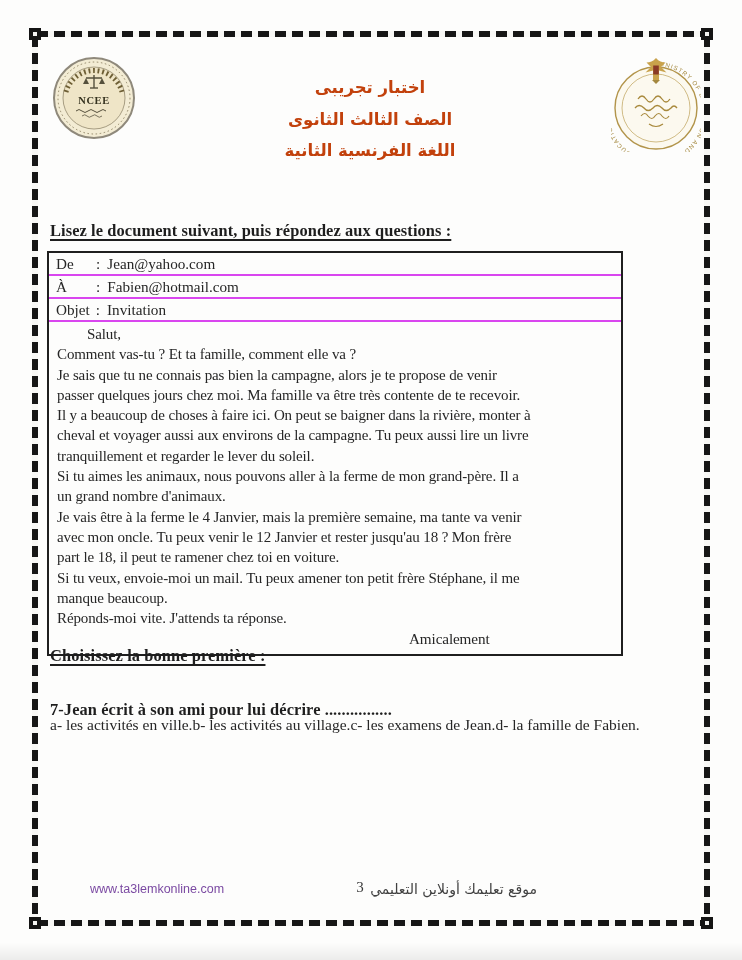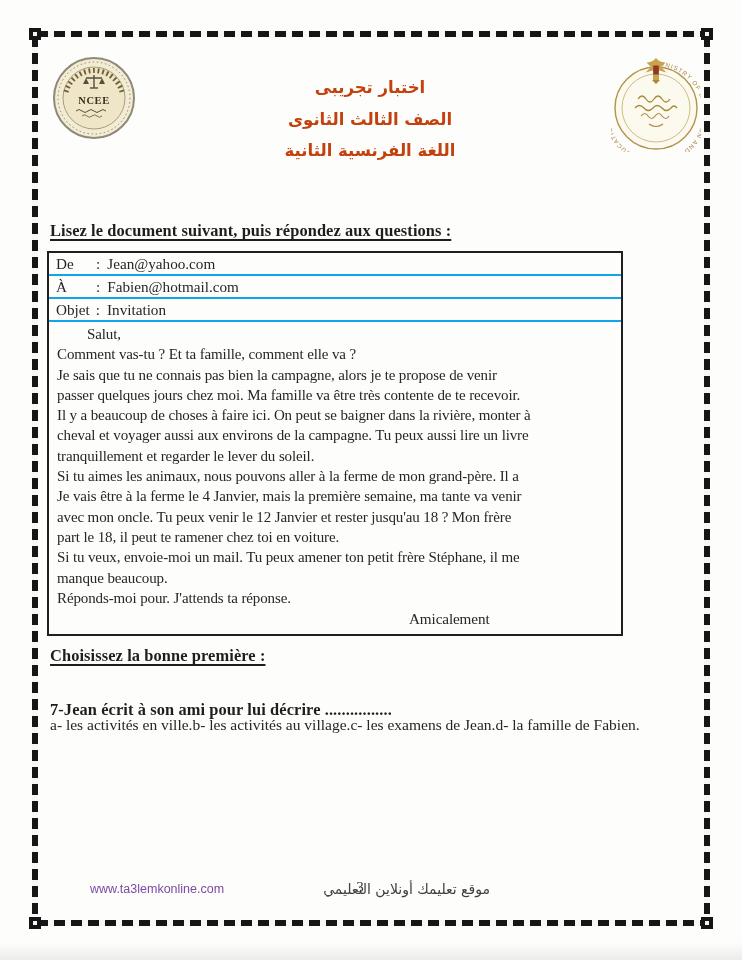--- a/index.html
+++ b/index.html
@@ -42,41 +42,41 @@
   }
   #heading-read{top:221px;}
   #heading-choose{top:646px;}
 
   
   .email-box{
     position:absolute;left:47px;top:251px;width:576px;
     border:2px solid #1f1f1f;background:#fdfdfc;box-sizing:border-box;
   }
   .email-row{
-    display:flex;align-items:center;border-bottom:2px solid #0ea5e9;
+    display:flex;align-items:center;border-bottom:2px solid #d946ef;
     height:21px;padding:0 7px;font-size:15.2px;white-space:nowrap;
   }
   .email-row .f-label{min-width:40px;display:inline-block;}
   .email-row .f-sep{margin-right:7px;}
   .email-body{padding:2px 8px 3px 8px;font-size:15px;line-height:20.3px;letter-spacing:-.12px;}
   .email-body .line{white-space:nowrap;}
   .email-body .indent{padding-left:30px;}
   .email-closing{margin:0 0 1px 352px;font-size:15.2px;line-height:22px;}
 
   
   .question{
     position:absolute;left:50px;top:679px;font-weight:bold;font-size:16.4px;
     color:#1e1e1e;white-space:nowrap;letter-spacing:.1px;margin-top:21px;
   }
   .options{position:absolute;left:50px;top:710px;display:flex;flex-direction:row;}
   .option{font-size:15.5px;line-height:30px;white-space:nowrap;}
 
   
   .footer{position:absolute;left:0;top:879px;width:592px;height:24px;
-    font-family:"Liberation Sans", sans-serif;}
+    font-family:"Liberation Sans", sans-serif;padding-left:47px;}
   .footer-link{position:absolute;left:90px;top:3px;font-size:12.5px;color:#7b4aa2;}
   .footer-page{position:absolute;left:348px;top:0;width:24px;text-align:center;
     font-size:15px;color:#3a3a3a;font-family:"Liberation Serif", serif;}
   .footer-site-ar{position:absolute;right:102px;top:2px;font-size:14px;color:#404040;
     direction:rtl;font-family:"DejaVu Sans", sans-serif;}
 </style>
 </head>
 <body>
 
 <div id="page">
@@ -154,26 +154,27 @@
     </div>
     <div class="email-body">
       <div class="line indent">Salut,</div>
       <div class="line">Comment vas-tu ? Et ta famille, comment elle va ?</div>
       <div class="line">Je sais que tu ne connais pas bien la campagne, alors je te propose de venir</div>
       <div class="line">passer quelques jours chez moi. Ma famille va être très contente de te recevoir.</div>
       <div class="line">Il y a beaucoup de choses à faire ici. On peut se baigner dans la rivière, monter à</div>
       <div class="line">cheval et voyager aussi aux environs de la campagne. Tu peux aussi lire un livre</div>
       <div class="line">tranquillement et regarder le lever du soleil.</div>
       <div class="line">Si tu aimes les animaux, nous pouvons aller à la ferme de mon grand-père. Il a</div>
+      <div class="line">un grand nombre d'animaux.</div>
       <div class="line">Je vais être à la ferme le 4 Janvier, mais la première semaine, ma tante va venir</div>
       <div class="line">avec mon oncle. Tu peux venir le 12 Janvier et rester jusqu'au 18 ? Mon frère</div>
       <div class="line">part le 18, il peut te ramener chez toi en voiture.</div>
       <div class="line">Si tu veux, envoie-moi un mail. Tu peux amener ton petit frère Stéphane, il me</div>
       <div class="line">manque beaucoup.</div>
-      <div class="line">Réponds-moi pour. J'attends ta réponse.</div>
+      <div class="line">Réponds-moi vite. J'attends ta réponse.</div>
       <div class="email-closing">Amicalement</div>
     </div>
   </div>
 
   <div class="heading" id="heading-choose">Choisissez la bonne première :</div>
 
   <div class="question">7-Jean écrit à son ami pour lui décrire ................</div>
   <div class="options">
     <div class="option">a- les activités en ville.</div>
     <div class="option">b- les activités au village.</div>

